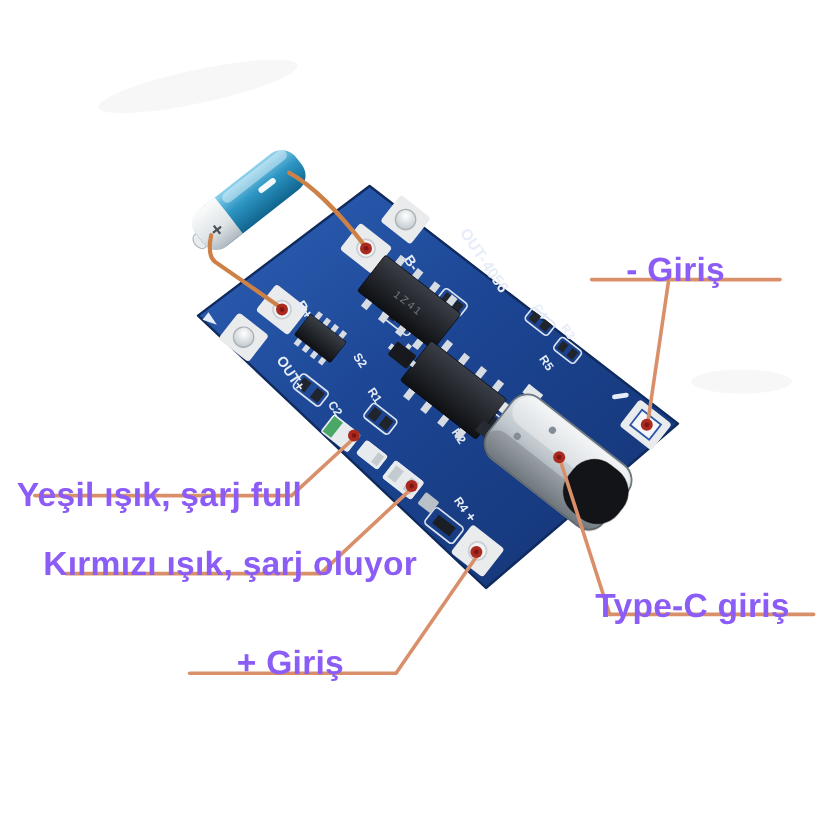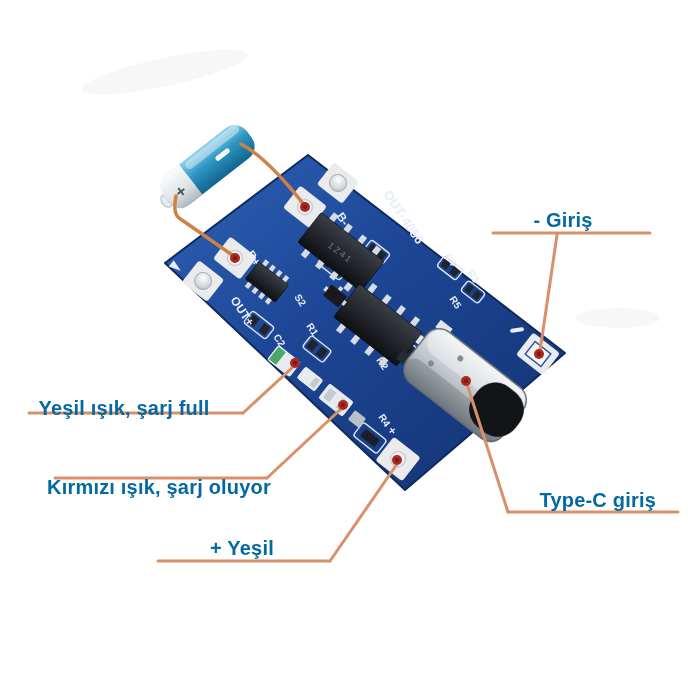--- a/index.html
+++ b/index.html
@@ -2,21 +2,21 @@
 <html><head>
 <meta charset="utf-8">
 <style>
   html,body{margin:0;padding:0;background:#fff;}
   .stage{
     position:relative;width:700px;height:700px;background:#FFFFFF;
     overflow:hidden;font-family:"Liberation Sans",sans-serif;
   }
   .stage svg{position:absolute;left:0;top:0;}
   .anno-label{
-    position:absolute;font-weight:bold;font-size:20px;color:#0369a1;
+    position:absolute;font-weight:bold;font-size:28px;color:#8b5cf6;
     text-align:center;letter-spacing:.2px;white-space:nowrap;
   }
   .silk{fill:#E7EDF8;font-weight:bold;font-family:"Liberation Sans",sans-serif;}
 </style>
 </head>
 <body>
 
 <div class="stage">
 
 <svg width="700" height="700" viewBox="0 0 700 700">
@@ -282,17 +282,17 @@
         </g>
     <g>
           <circle cx="466" cy="381" r="5" fill="#AA2A1F"></circle>
           <circle cx="466" cy="381" r="2" fill="#7E1713"></circle>
         </g>
   </g>
 </svg>
 
 <div class="anno-label" style="left:483px;top:209px;width:160px;">- Giriş</div>
 <div class="anno-label" style="left:14px;top:397px;width:220px;">Yeşil ışık, şarj full</div>
-<div class="anno-label" style="left:36px;top:476px;width:246px;">Kırmızı ışık, şarj oluyor</div>
-<div class="anno-label" style="left:162px;top:537px;width:160px;">+ Yeşil</div>
+<div class="anno-label" style="left:36px;top:454px;width:246px;">Kırmızı ışık, şarj oluyor</div>
+<div class="anno-label" style="left:162px;top:537px;width:160px;">+ Giriş</div>
 <div class="anno-label" style="left:496px;top:489px;width:160px;text-align:right;">Type-C giriş</div>
 
 </div>
 
 </body></html>

